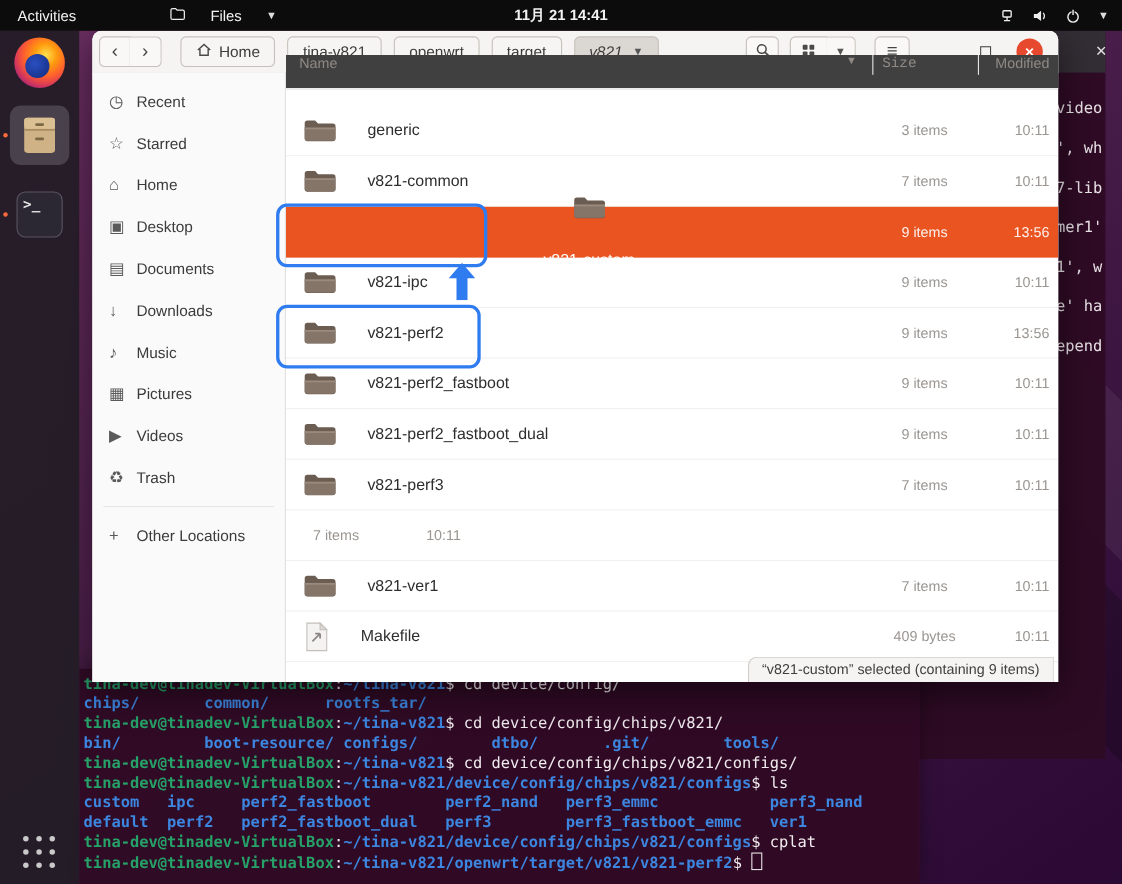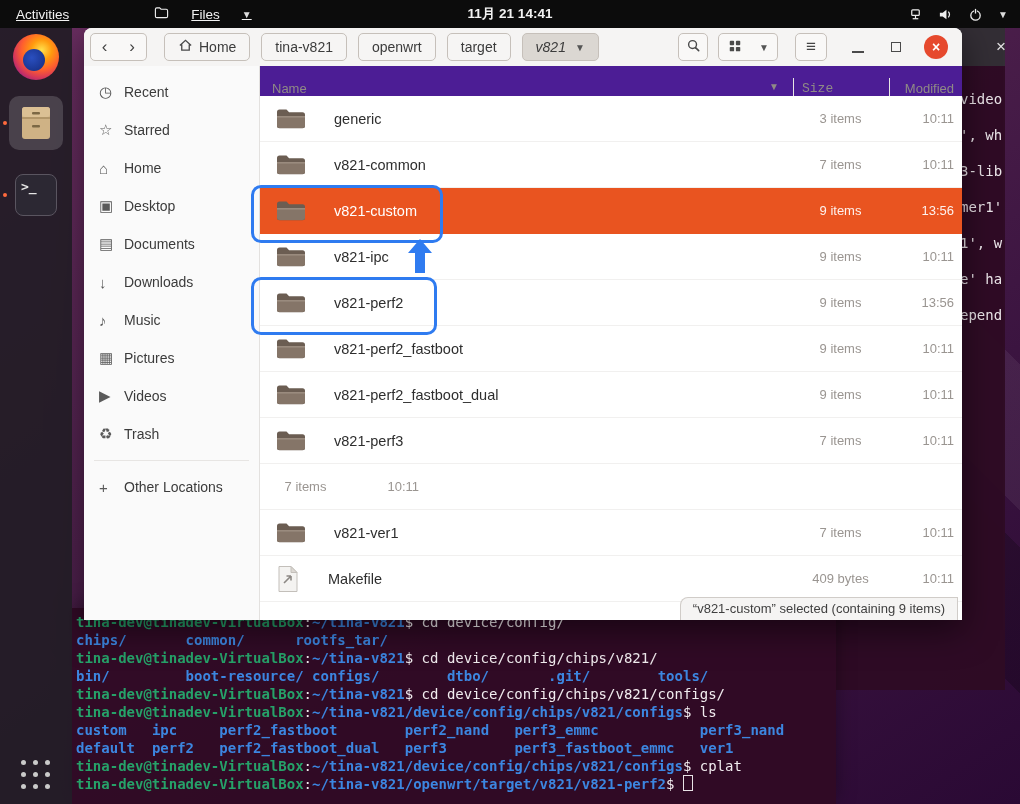--- a/index.html
+++ b/index.html
@@ -4,21 +4,21 @@
 <style>
   html,body{margin:0;padding:0;background:#1a1a1a;}
   #screen{position:relative;width:1020px;height:804px;overflow:hidden;
     font-family:"Liberation Sans",sans-serif;
     background:
       linear-gradient(45deg, transparent 62%, rgba(0,0,0,0.22) 62% 70%, transparent 70%),
       linear-gradient(45deg, transparent 72%, rgba(255,255,255,0.06) 72% 80%, transparent 80%),
       linear-gradient(145deg,#6d2f63 0%,#52234f 35%,#3b1440 70%,#2a0934 100%);}
   
   #topbar{position:absolute;left:0;top:0;width:1020px;height:28px;background:#0c0c0c;color:#f2f2f2;
-    display:flex;align-items:center;font-size:13.5px;z-index:60;text-decoration:underline;}
+    display:flex;align-items:center;font-size:13.5px;z-index:60;}
   .tb-activities{margin-left:16px;cursor:default;}
   .tb-appmenu{margin-left:85px;display:flex;align-items:center;gap:22px;}
   .tb-caret{font-size:10px;color:#ddd;}
   .tb-clock{position:absolute;left:50%;transform:translateX(-50%);font-weight:bold;}
   .tb-tray{position:absolute;right:12px;display:flex;align-items:center;gap:15px;}
   .tb-tray svg{display:block;}
   
   #dock{position:absolute;left:0;top:28px;width:72px;height:776px;background:rgba(34,28,37,0.92);z-index:55;}
   .dock-item{position:absolute;}
   .dock-ff{top:6px;left:13px;width:46px;height:46px;border-radius:50%;
@@ -73,35 +73,35 @@
   .win-max i{display:block;width:10px;height:10px;border:1.5px solid #4a4a4a;box-sizing:border-box;}
   .win-close{position:absolute;left:840px;top:7px;width:24px;height:24px;border-radius:50%;background:#e6492d;
     color:#fff;font-size:14px;line-height:24px;text-align:center;font-weight:bold;}
   
   .sidebar{position:absolute;left:0;top:38px;width:176px;bottom:0;background:#fafafa;
     border-right:1px solid #e3e1df;box-sizing:border-box;padding-top:7px;}
   .sb-item{height:38px;display:flex;align-items:center;padding-left:15px;color:#3b3b3b;font-size:14px;}
   .sb-icon{width:25px;color:#5a5a5a;font-size:15px;}
   .sb-sep{border-top:1px solid #e7e5e3;margin:7px 10px;}
   
-  .listhead{position:absolute;left:176px;top:38px;right:0;height:30px;background:#4c1d95;
-    border-bottom:1px solid #ececec;display:flex;align-items:flex-end;font-size:13px;color:#8f8a86;}
+  .listhead{position:absolute;left:176px;top:22px;right:0;height:30px;background:#404040;
+    border-bottom:1px solid #ececec;display:flex;align-items:flex-start;font-size:13px;color:#8f8a86;}
   .lh-name{flex:1;padding-left:12px;position:relative;}
   .lh-name .sortcaret{position:absolute;right:14px;top:0;font-size:10px;color:#8f8a86;}
   .lh-div{width:1px;height:18px;background:#e8e6e4;}
   .lh-size{width:95px;padding-left:8px;box-sizing:border-box;font-family:Liberation Mono, monospace;}
   .lh-mod{width:72px;text-align:right;padding-right:8px;box-sizing:border-box;}
   
   .listbody{position:absolute;left:176px;top:68px;right:0;bottom:0;background:#fff;overflow:hidden;}
   .row{height:46px;display:flex;align-items:center;border-bottom:1px solid #f1f0ef;box-sizing:border-box;}
   .cell-name{flex:1;display:flex;align-items:center;padding-left:16px;gap:28px;font-size:14.5px;color:#2e2e2e;overflow:hidden;}
   .cell-size{width:95px;text-align:center;padding-right:4px;box-sizing:border-box;font-size:13px;color:#9a9591;}
   .cell-mod{width:72px;text-align:right;padding-right:8px;box-sizing:border-box;font-size:13px;color:#9a9591;}
   .row.selected{background:#e95420;border-bottom-color:#e95420;}
-  .row.selected .cell-name{color:#fff;}
+  .row.selected .cell-name{color:#fff;flex-direction:column;}
   .row.selected .cell-size,.row.selected .cell-mod{color:rgba(255,255,255,0.92);}
   .ficon{flex:0 0 auto;display:flex;}
   
   .status-float{position:absolute;right:4px;bottom:0;background:#f5f4f3;border:1px solid #d0ccc8;border-bottom:none;
     border-radius:8px 0 0 0;padding:3px 12px 4px 12px;font-size:13px;color:#3f3f3f;z-index:6;}
   
   .anno-box{position:absolute;border:3px solid #2f7bf0;border-radius:10px;z-index:30;}
   #anno1{left:251px;top:185px;width:186px;height:52px;}
   #anno2{left:251px;top:277px;width:180px;height:52px;}
   #anno-arrow{position:absolute;left:408px;top:239px;z-index:30;}
@@ -110,21 +110,21 @@
 <body>
 
 <div id="screen">
 
   <div id="bgterm">
     <div class="bt-header"></div>
     <div class="bt-close">×</div>
     <div id="bg-frags">
         <span class="bt-frag" style="top: 63px;">video</span>
         <span class="bt-frag" style="top: 99px;">', wh</span>
-        <span class="bt-frag" style="top: 135px;">3-lib</span>
+        <span class="bt-frag" style="top: 135px;">7-lib</span>
         <span class="bt-frag" style="top: 171px;">mer1'</span>
         <span class="bt-frag" style="top: 207px;">1', w</span>
         <span class="bt-frag" style="top: 243px;">e' ha</span>
         <span class="bt-frag" style="top: 279px;">epend</span>
       </div>
   </div>
 
   <div id="term">
     <div id="term-lines">
         <div class="tline"><span class="seg-g">tina-dev@tinadev-VirtualBox</span><span class="seg-w">:</span><span class="seg-b">~/tina-v821</span><span class="seg-w">$ cd device/config/</span></div>

